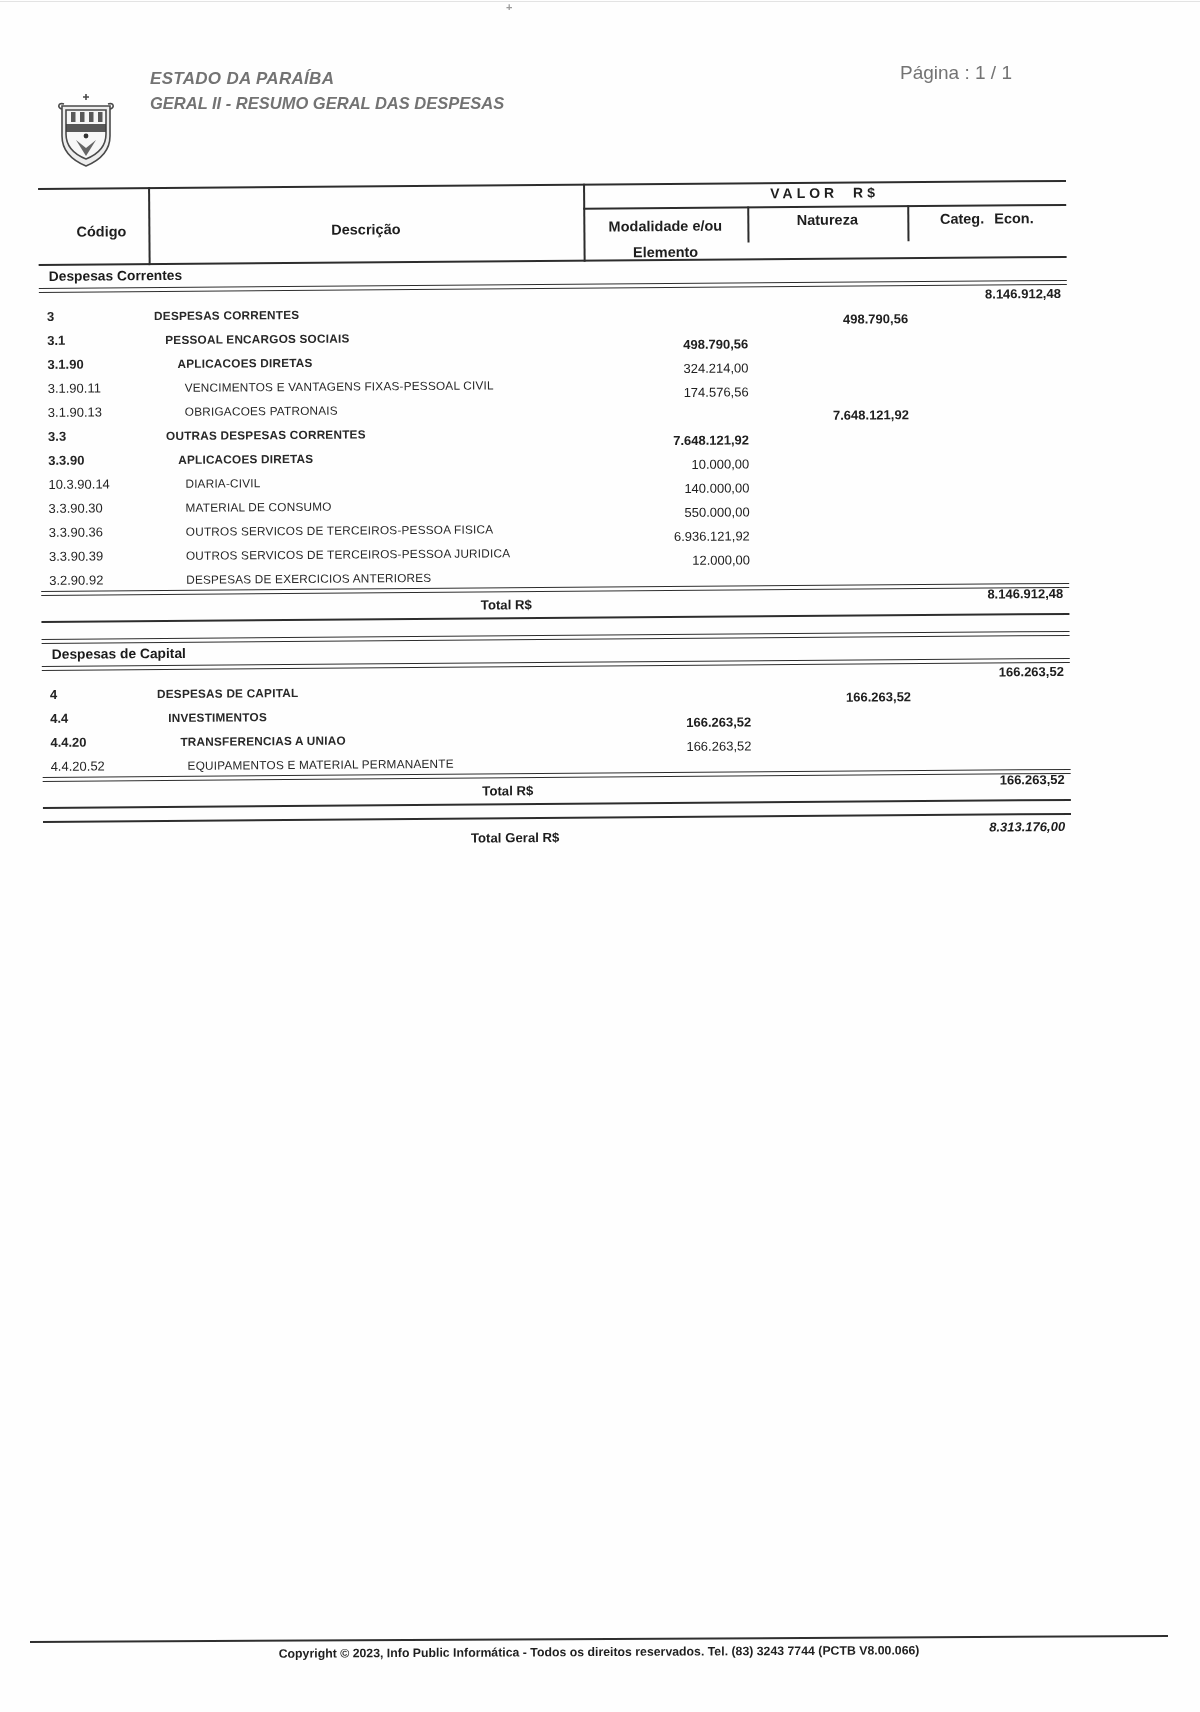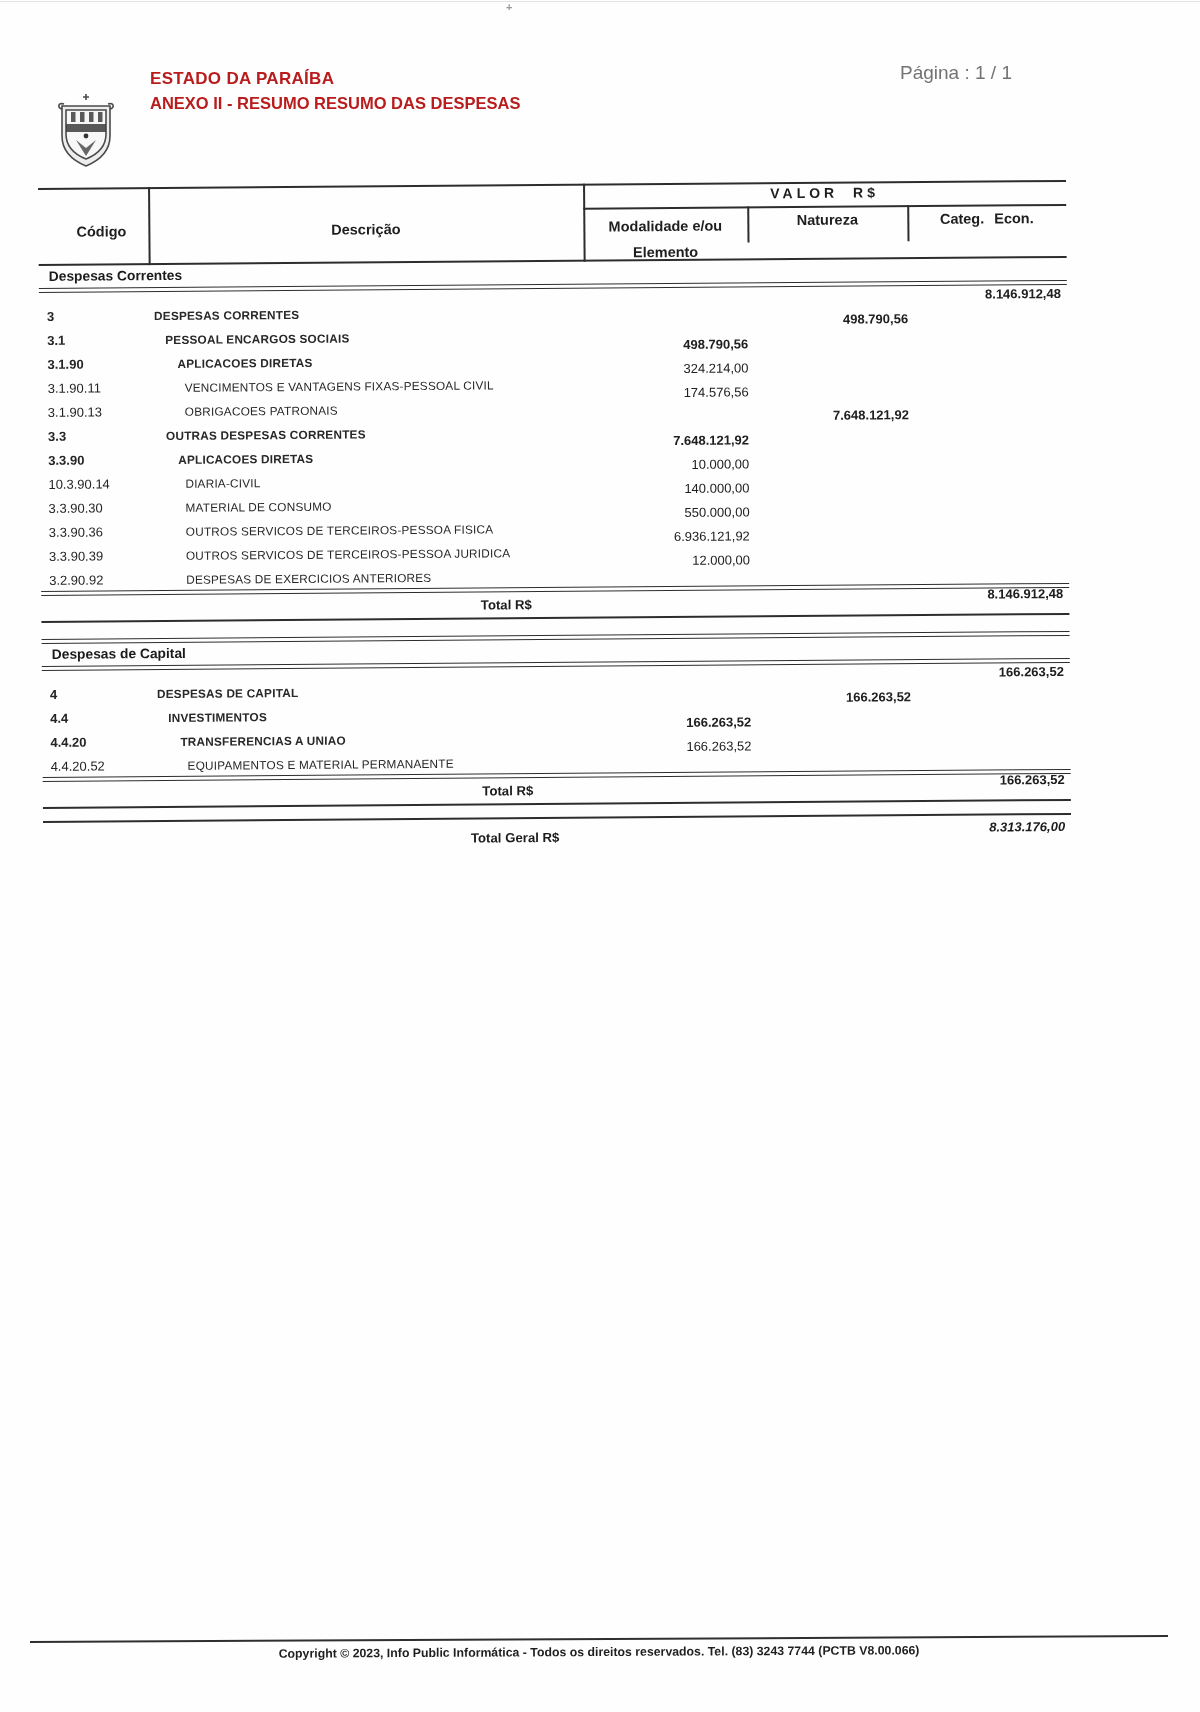--- a/index.html
+++ b/index.html
@@ -8,21 +8,21 @@
     background:#fefefe; overflow:hidden;
     font-family:"Liberation Sans","DejaVu Sans",sans-serif;
     color:#1c1c1c;
   }
   .scan-top-edge { position:absolute; top:1px; left:0; width:100%; height:1px; background:#e3e3e3; }
   .scan-plus { position:absolute; top:1px; left:506px; color:#9a9a9a; font-size:11px; font-weight:bold; }
 
   
   .crest { position:absolute; left:54px; top:92px; width:64px; height:78px; }
   .hgroup { position:absolute; left:150px; top:66px; }
-  .hgroup div { font-weight:bold; color:#b91c1c; }
+  .hgroup div { font-weight:bold; color:#737373;font-style:italic; }
   .h-state  { font-size:17px; line-height:25px; letter-spacing:.3px; }
   .h-entity { font-size:16.5px; line-height:25px; }
   .h-title  { font-size:16.5px; line-height:25px; }
   .h-exerc  { font-size:16.5px; line-height:25px; }
   .page-label { position:absolute; left:900px; top:62px; font-size:19px; color:#737373; }
 
   
   .tablewrap { position:absolute; left:38px; top:182px; width:1028px;
                transform:rotate(-0.45deg); transform-origin:0 0; }
   .thead { position:relative; height:84px; }
@@ -91,21 +91,21 @@
     <rect x="17" y="20" width="4.5" height="10" fill="#5a5a5a"></rect>
     <rect x="26" y="20" width="4.5" height="10" fill="#5a5a5a"></rect>
     <rect x="35" y="20" width="4.5" height="10" fill="#5a5a5a"></rect>
     <rect x="44" y="20" width="4.5" height="10" fill="#5a5a5a"></rect>
     <path d="M22 48 l10 8 l10 -8 l-10 16 z" fill="#666"></path>
     <circle cx="32" cy="44" r="2.4" fill="#333"></circle>
   </svg>
 
   <div class="hgroup">
     <div class="h-state">ESTADO DA PARAÍBA</div>
-    <div class="h-title">ANEXO II - RESUMO RESUMO DAS DESPESAS</div>
+    <div class="h-title">GERAL II - RESUMO GERAL DAS DESPESAS</div>
   </div>
   <div class="page-label">Página : 1 / 1</div>
 
   <div class="tablewrap">
 
     <div class="thead">
       <div class="ln top"></div>
         <div class="ln valun"></div>
         <div class="ln bottom"></div>
       <div class="ln v1"></div>

